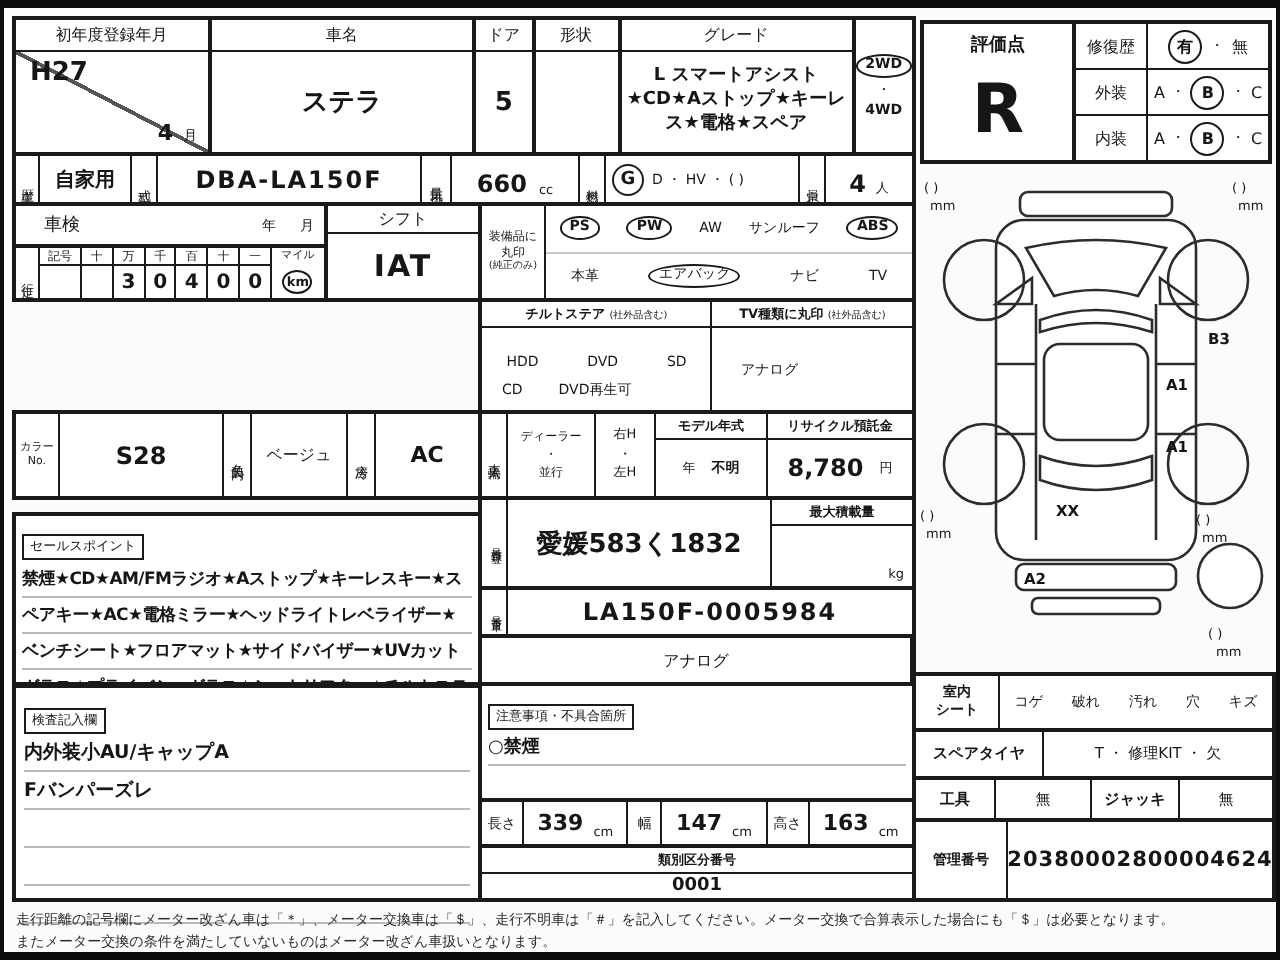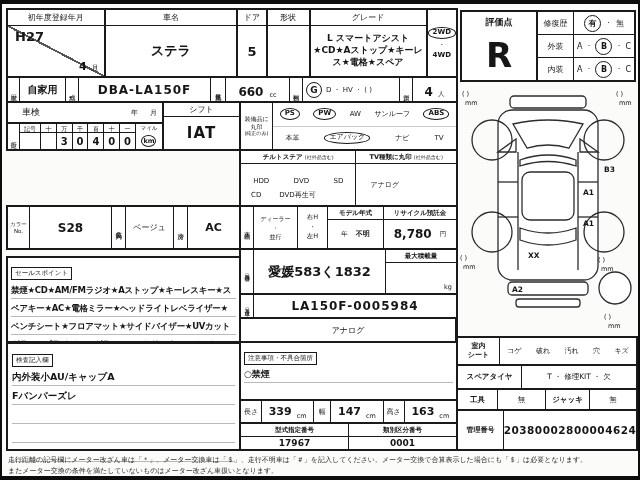--- a/index.html
+++ b/index.html
@@ -281,24 +281,20 @@
       <span class="s65" style="align-self:flex-end;padding-bottom:2px">cm</span>
     </div>
     <div class="val s7 cw1" style="flex:0 0 21px">高さ</div>
     <div class="val" style="gap:5px">
       <span class="b s11">163</span>
       <span class="s65" style="align-self:flex-end;padding-bottom:2px">cm</span>
     </div>
   </div>
 
   <div class="abs blk flex" style="left:237px;top:418px;width:219px;height:29px">
-    <div class="col cw1" style="flex:1">
-      <div class="hdr b" style="height:13px;line-height:12px;font-size:6.5px">型式指定番号</div>
-      <div class="val b s9">17967</div>
-    </div>
     <div class="col" style="flex:1">
       <div class="hdr b" style="height:13px;line-height:12px;font-size:6.5px">類別区分番号</div>
       <div class="val b s9">0001</div>
     </div>
   </div>
 
   <div class="abs blk flex" style="left:458px;top:6px;width:176px;height:72px">
     <div class="col cw" style="width:76px">
       <div class="s9 b" style="text-align:center;padding-top:4px">評価点</div>
       <div class="val b" style="font-size:34px">R</div>

